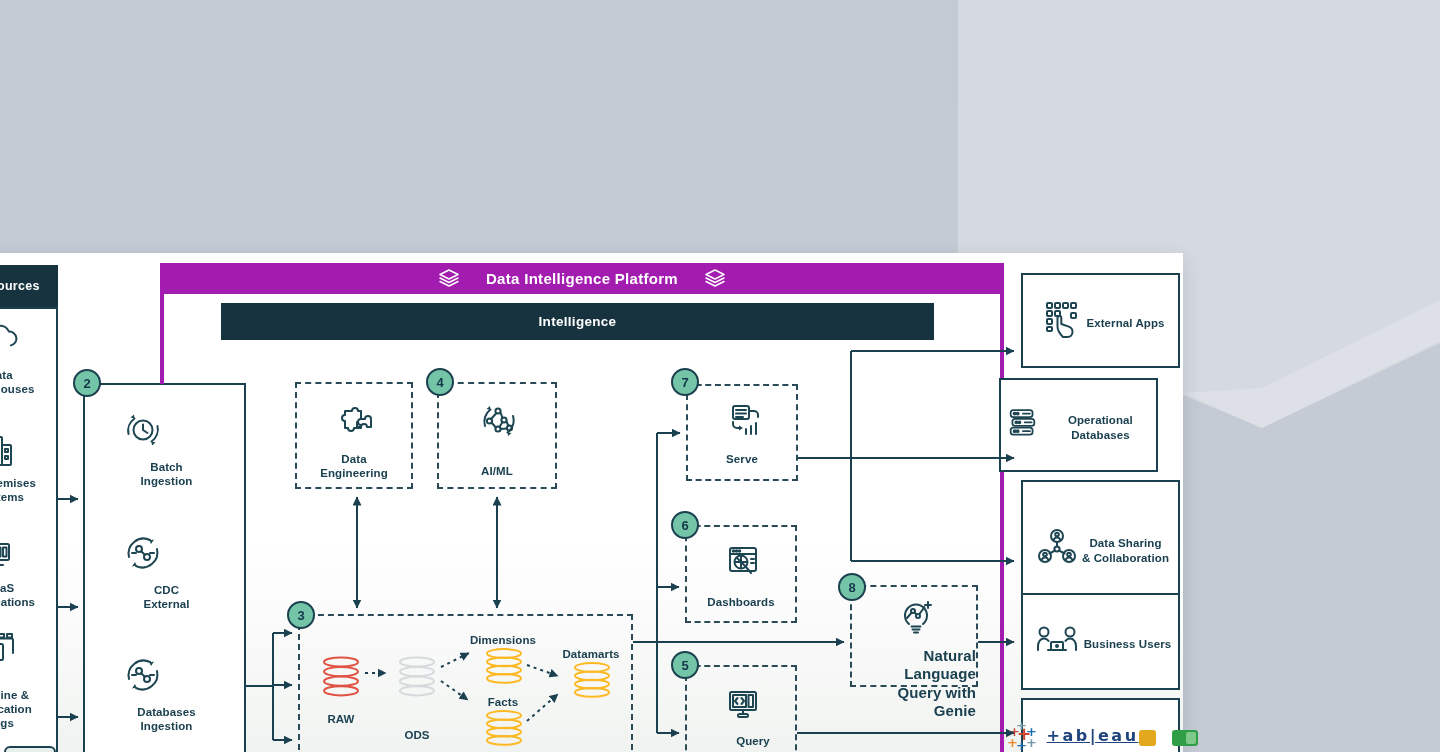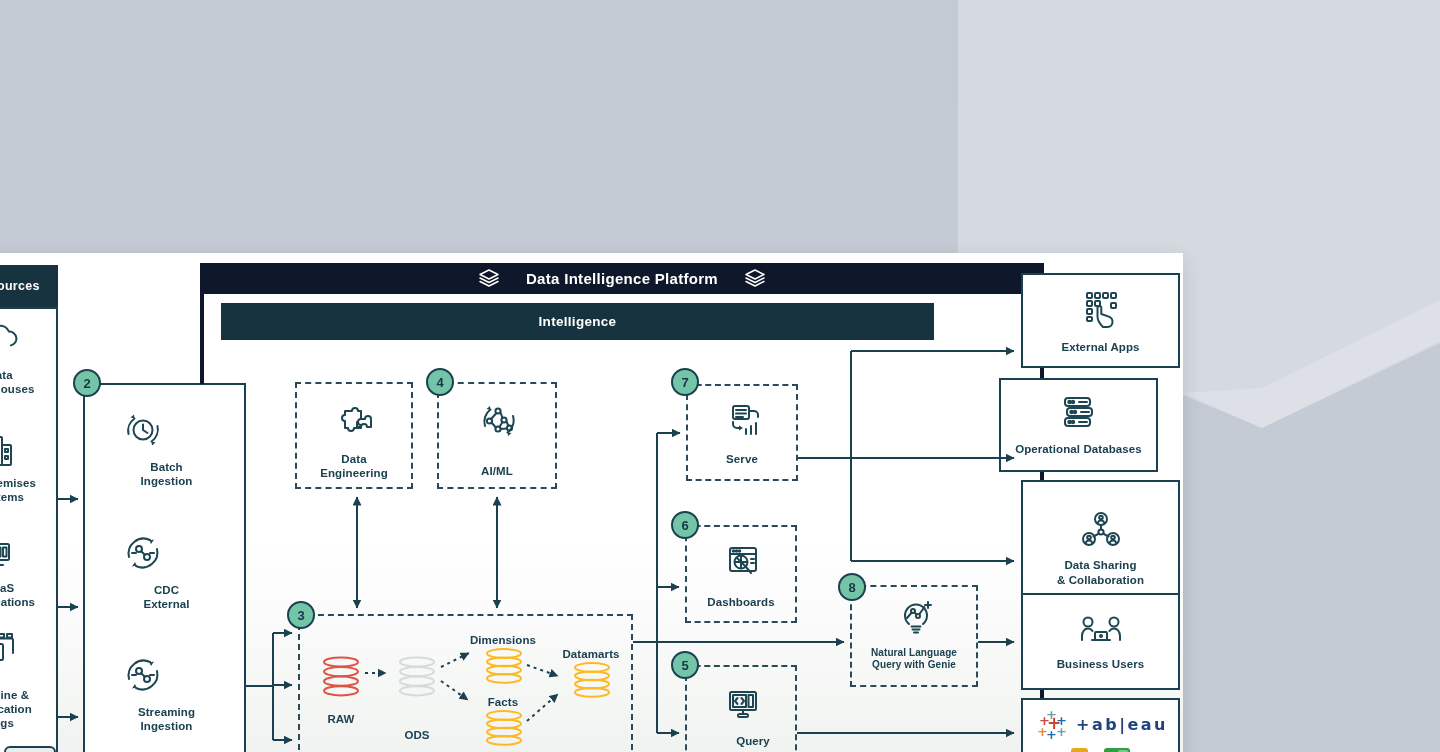--- a/index.html
+++ b/index.html
@@ -16,34 +16,34 @@
     background:linear-gradient(180deg,#ffffff 55%,#f4f6f4 88%,#edf1ee 100%);
     box-shadow:0 6px 18px rgba(30,45,60,.15);}
   
   .solid-box{border:2px solid #1b4050;background:#fff;box-sizing:border-box;}
   .dashed-box{border:2px dashed #2a4a58;box-sizing:border-box;background:transparent;}
   .badge{width:28px;height:28px;border-radius:50%;background:#74c4a7;border:2px solid #1b4050;
     box-sizing:border-box;color:#14394a;font:bold 13px "Liberation Sans",sans-serif;
     display:flex;align-items:center;justify-content:center;z-index:40;}
   .lbl{font:bold 11.5px "Liberation Sans",sans-serif;color:#1b4050;text-align:center;
     white-space:pre-line;line-height:1.22;letter-spacing:.1px;}
-  .lbl-sm{font-size:10px;}
+  .lbl-sm{font-size:15px;text-align:right;}
   .hdr{background:#17333f;color:#fff;display:flex;align-items:center;justify-content:center;
     font:bold 12.5px "Liberation Sans",sans-serif;letter-spacing:.3px;}
   .ic *{stroke:#1d4552;fill:none;stroke-width:2;stroke-linecap:round;stroke-linejoin:round;}
   .ic{display:block;}
-  .consumer{display:flex;flex-direction:column;align-items:center;justify-content:center;z-index:20;}
+  .consumer{display:flex;flex-direction:row;align-items:center;justify-content:center;z-index:20;}
   .consumer .lbl{margin-top:5px;}
-  .orange{background:#0f172a;margin-left:40px;}
+  .orange{background:#a21caf;}
   #banner{display:flex;align-items:center;justify-content:center;gap:26px;color:#fff;z-index:15;}
   #banner .t{font:bold 15px "Liberation Sans",sans-serif;letter-spacing:.3px;}
   #orch{z-index:15;font-size:13.5px;}
   .cyl{display:block;}
   #tableau-row{display:flex;align-items:center;justify-content:center;gap:7px;}
-  #tableau-word{font:bold 16px "DejaVu Sans",sans-serif;color:#1f447e;letter-spacing:2.5px;}
+  #tableau-word{font:bold 16px "DejaVu Sans",sans-serif;color:#1f447e;letter-spacing:2.5px;text-decoration:underline;}
   svg.overlay{left:0;top:0;z-index:30;pointer-events:none;}
 </style>
 </head>
 <body>
 
 <div class="abs" id="bg-left"></div>
 <div class="abs" id="bg-right"></div>
 <svg class="abs chev" width="1440" height="752" style="left:0;top:0">
   <polygon points="1183,393 1262,428 1440,341 1440,300 1262,388" fill="#dde1e7"></polygon>
   <polygon points="1183,395 1262,428 1440,343 1440,752 1183,752" fill="#c5cbd4"></polygon>
@@ -155,21 +155,21 @@
     <path d="M9,27 a15,15 0 0 1 21,-17"></path>
       <polygon points="29.5,10.5 34,9.5 31,14" style="fill:#1d4552;stroke:none"></polygon>
     <path d="M37,19 a15,15 0 0 1 -21,17"></path>
       <polygon points="16.5,35.5 12,36.5 15,32" style="fill:#1d4552;stroke:none"></polygon>
     <circle cx="19" cy="19" r="3"></circle>
       <circle cx="27" cy="27" r="3"></circle>
     <path d="M21.2,21.2 L24.8,24.8"></path>
       <path d="M12,23 h4"></path>
       <path d="M30,23 h4"></path>
   </svg>
-  <div class="abs lbl" style="left:0;top:320px;width:163px">Streaming
+  <div class="abs lbl" style="left:0;top:320px;width:163px">Databases
 Ingestion</div>
 </div>
 <div class="abs badge" style="left:73px;top:369px">2</div>
 
 <div class="abs dashed-box" style="left:295px;top:382px;width:118px;height:107px;z-index:12">
   <svg class="abs ic" style="left:36px;top:14px" width="46" height="46" viewBox="0 0 46 46">
     <path d="M12,13 h7 a3,3 0 0 1 6,0 h3 v8 a3,3 0 0 0 0,6 v3 h-7 a3,3 0 0 1 -6,0 h-3 v-7 a3,3 0 0 1 0,-6 z"></path>
     <path d="M28,21 h4 a3,3 0 0 1 6,0 v8 h-4 a3,3 0 0 0 -6,0 h-4 v-5"></path>
   </svg>
   <div class="abs lbl" style="left:0;top:68px;width:114px">Data

